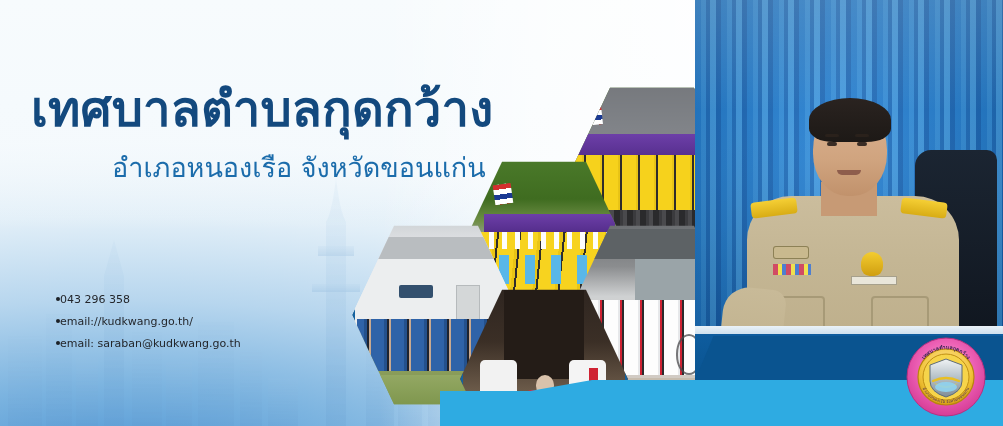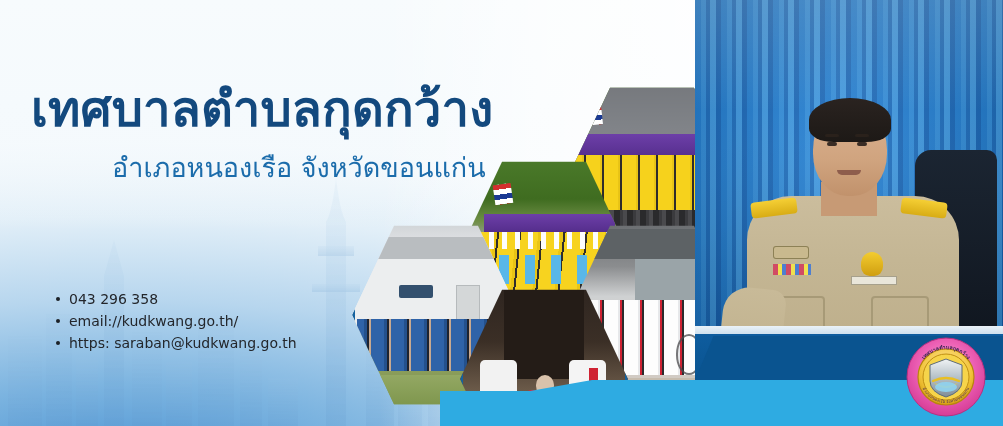--- a/index.html
+++ b/index.html
@@ -44,22 +44,22 @@
   }
   .subtitle{
     position:absolute; left:112px; top:152px;
     font-size:27px; line-height:1.15; font-weight:400;
     color:#1b6cab; white-space:nowrap;
   }
 
   
   .contact{ position:absolute; left:56px; top:288px; }
   .contact .row{
-    display:flex; align-items:center; gap:9px;
-    height:22px; font-size:14px; color:#23262b;
+    display:flex; align-items:center; gap:0;
+    height:22px; font-size:11px; color:#23262b;
   }
   .contact .dot{
     width:4px; height:4px; border-radius:50%; background:#1c2126; flex:0 0 auto;
   }
 
   
   .hexwrap{ position:absolute; left:0; top:0; width:1003px; height:426px; pointer-events:none; }
   .hex{
     position:absolute;
     clip-path:polygon(25% 2%,75% 2%,100% 50%,75% 98%,25% 98%,0% 50%);
@@ -275,21 +275,21 @@
     <div class="row">
       <span class="dot"></span>
       <span>043 296 358</span>
     </div>
     <div class="row">
       <span class="dot"></span>
       <span>email://kudkwang.go.th/</span>
     </div>
     <div class="row">
       <span class="dot"></span>
-      <span>https: saraban@kudkwang.go.th</span>
+      <span>email: saraban@kudkwang.go.th</span>
     </div>
   </div>
 
   <div class="hexwrap">
 
     <div class="hex" style="left:568px; top:84px; width:168px; height:186px;">
       <div class="photo photoA">
         <div class="flag"></div>
           <div class="pflag"></div>
         <div class="band"></div>

